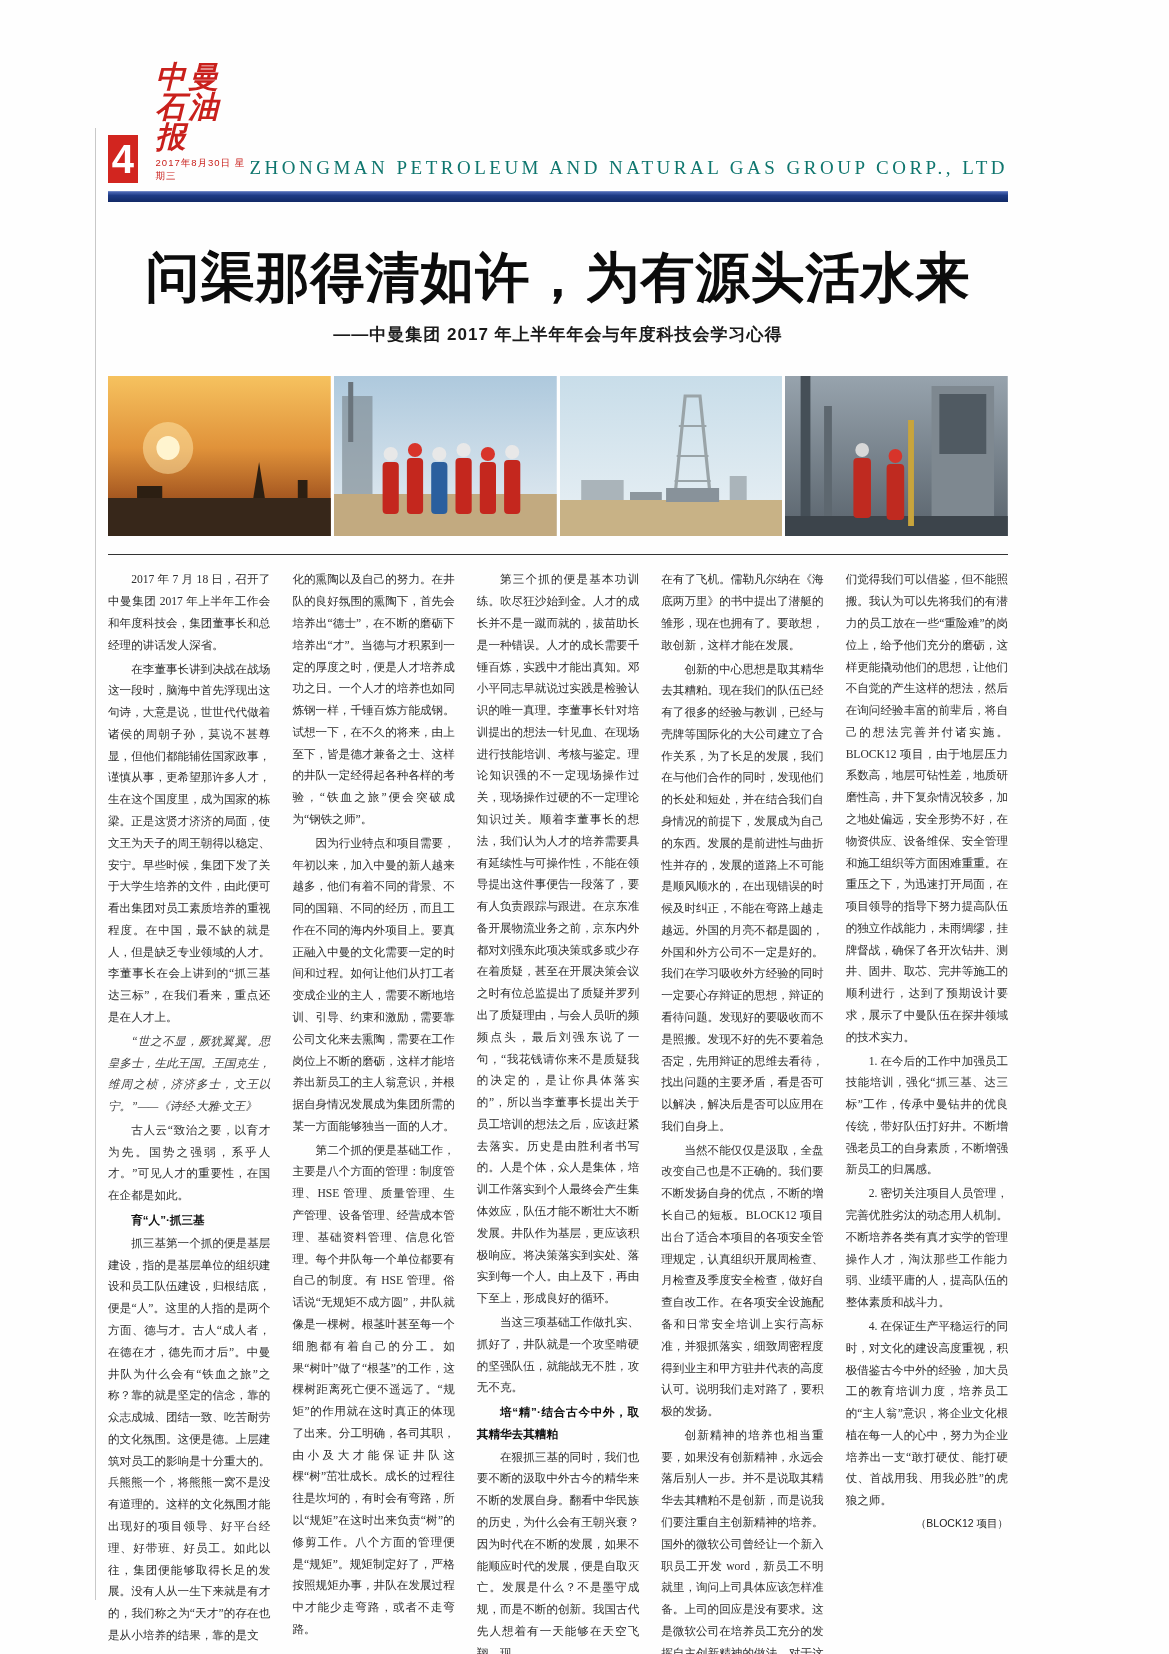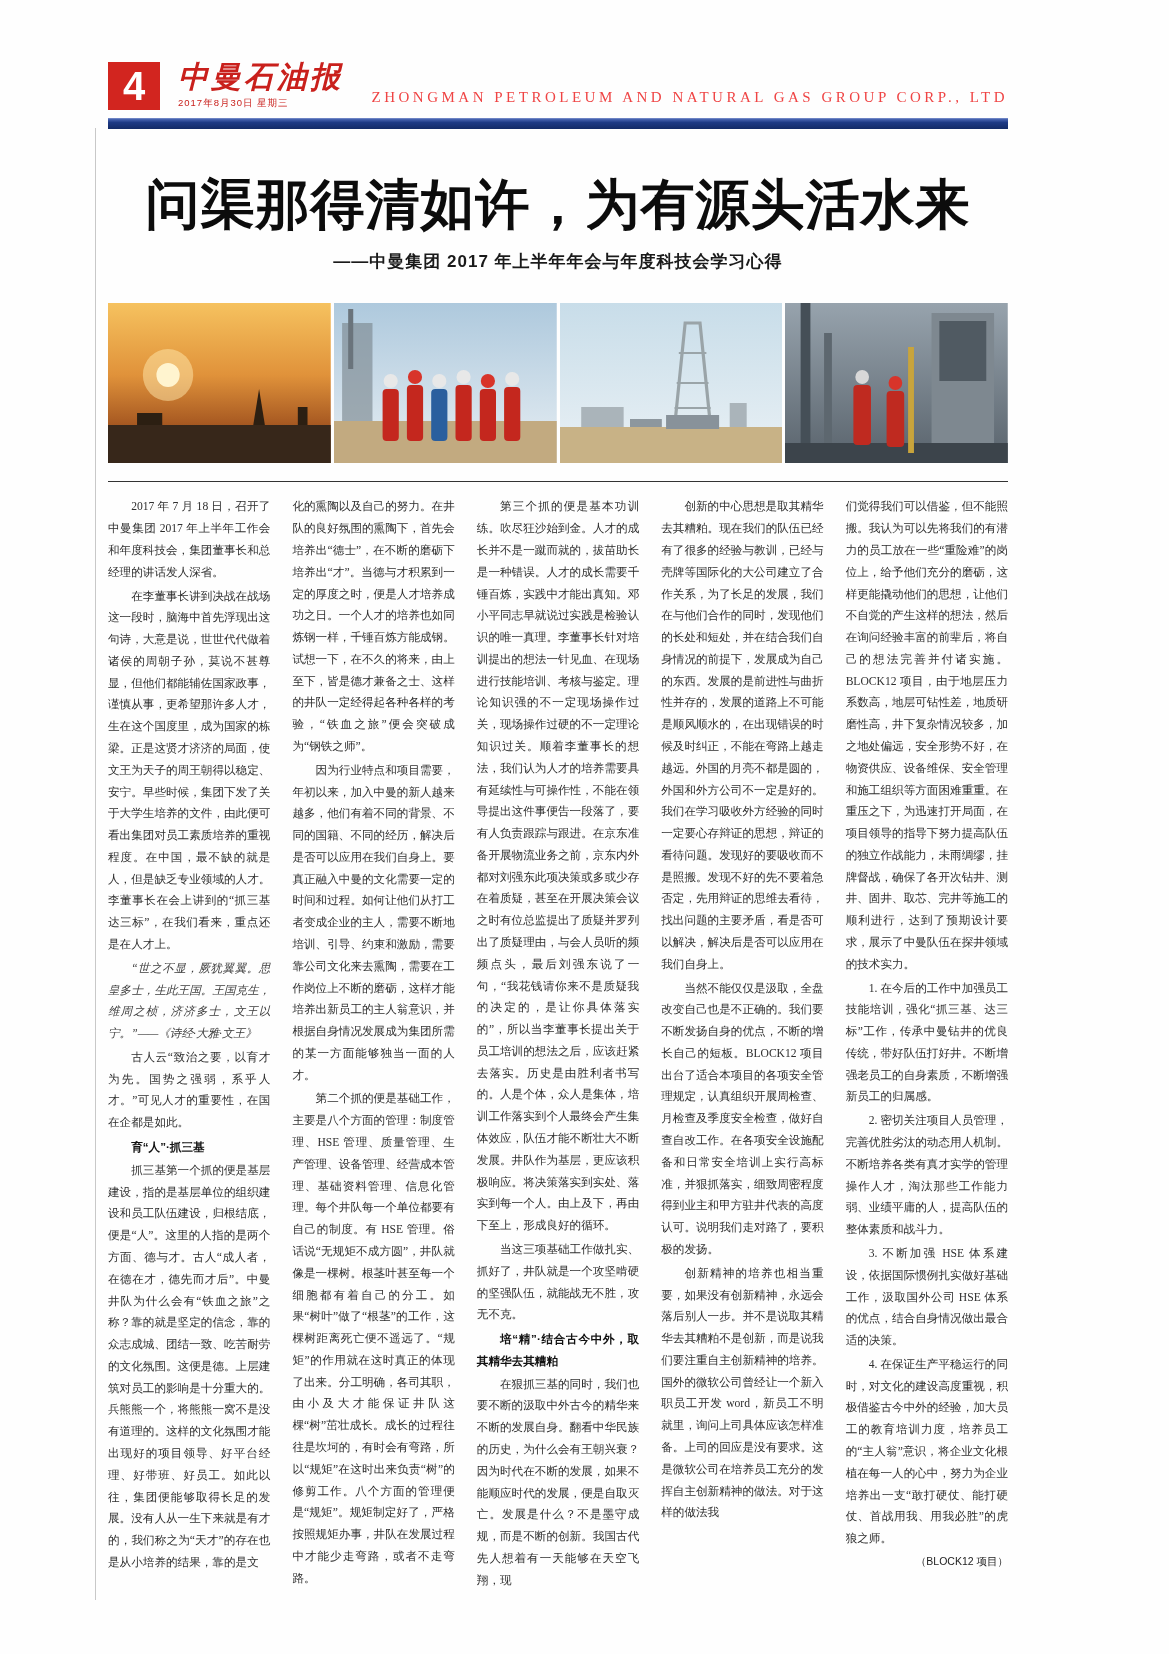--- a/index.html
+++ b/index.html
@@ -9,21 +9,21 @@
   .content{position:absolute;left:108px;top:62px;width:900px;}
 
   
   .hdr{display:flex;align-items:flex-end;}
   .pageno{width:52px;height:48px;background:#d2251f;color:#fff;font-family:"Liberation Sans",sans-serif;
           font-size:40px;font-weight:bold;display:flex;align-items:center;justify-content:center;}
   .mast{margin-left:18px;}
   .mastname{color:#c9201c;font-size:30px;font-weight:bold;font-style:italic;letter-spacing:3px;
             font-family:"DejaVu Serif",serif;line-height:1;}
   .mastdate{color:#c9201c;font-size:9.5px;margin-top:5px;letter-spacing:1px;font-family:"Liberation Sans",sans-serif;}
-  .engtitle{margin-left:auto;color:#ef4444;font-size:15px;letter-spacing:3.5px;font-family:"Liberation Serif",serif;
+  .engtitle{margin-left:auto;color:#0f766e;font-size:19px;letter-spacing:3.5px;font-family:"Liberation Serif",serif;
             padding-bottom:4px;white-space:nowrap;}
   .bluebar{margin-top:8px;height:10px;background:linear-gradient(180deg,#4a66b3 0%,#1d3a85 35%,#122a66 100%);border-top:1px solid #6d84c4;}
 
   
   .headline{margin-top:46px;text-align:center;font-size:54px;font-weight:bold;color:#0c0c0c;
             letter-spacing:1px;font-family:"DejaVu Serif","Liberation Serif",serif;line-height:1.1;}
   .subhead{margin-top:16px;text-align:center;font-size:17px;font-weight:bold;color:#1a1a1a;
            font-family:"Liberation Sans",sans-serif;letter-spacing:1px;}
 
   
@@ -172,38 +172,38 @@
         <div class="col">
           <p class="blk p">2017 年 7 月 18 日，召开了中曼集团 2017 年上半年工作会和年度科技会，集团董事长和总经理的讲话发人深省。</p>
           <p class="blk p">在李董事长讲到决战在战场这一段时，脑海中首先浮现出这句诗，大意是说，世世代代做着诸侯的周朝子孙，莫说不甚尊显，但他们都能辅佐国家政事，谨慎从事，更希望那许多人才，生在这个国度里，成为国家的栋梁。正是这贤才济济的局面，使文王为天子的周王朝得以稳定、安宁。早些时候，集团下发了关于大学生培养的文件，由此便可看出集团对员工素质培养的重视程度。在中国，最不缺的就是人，但是缺乏专业领域的人才。李董事长在会上讲到的“抓三基达三标”，在我们看来，重点还是在人才上。</p>
           <p class="blk q">“世之不显，厥犹翼翼。思皇多士，生此王国。王国克生，维周之桢，济济多士，文王以宁。”——《诗经·大雅·文王》</p>
           <p class="blk p">古人云“致治之要，以育才为先。国势之强弱，系乎人才。”可见人才的重要性，在国在企都是如此。</p>
           <p class="blk h">育“人”·抓三基</p>
           <p class="blk p">抓三基第一个抓的便是基层建设，指的是基层单位的组织建设和员工队伍建设，归根结底，便是“人”。这里的人指的是两个方面、德与才。古人“成人者，在德在才，德先而才后”。中曼井队为什么会有“铁血之旅”之称？靠的就是坚定的信念，靠的众志成城、团结一致、吃苦耐劳的文化氛围。这便是德。上层建筑对员工的影响是十分重大的。兵熊熊一个，将熊熊一窝不是没有道理的。这样的文化氛围才能出现好的项目领导、好平台经理、好带班、好员工。如此以往，集团便能够取得长足的发展。没有人从一生下来就是有才的，我们称之为“天才”的存在也是从小培养的结果，靠的是文</p>
         </div>
         <div class="col">
           <p class="blk pc">化的熏陶以及自己的努力。在井队的良好氛围的熏陶下，首先会培养出“德士”，在不断的磨砺下培养出“才”。当德与才积累到一定的厚度之时，便是人才培养成功之日。一个人才的培养也如同炼钢一样，千锤百炼方能成钢。试想一下，在不久的将来，由上至下，皆是德才兼备之士、这样的井队一定经得起各种各样的考验，“铁血之旅”便会突破成为“钢铁之师”。</p>
-          <p class="blk p">因为行业特点和项目需要，年初以来，加入中曼的新人越来越多，他们有着不同的背景、不同的国籍、不同的经历，解决后是否可以应用在我们自身上。要真正融入中曼的文化需要一定的时间和过程。如何让他们从打工者变成企业的主人，需要不断地培训、引导、约束和激励，需要靠公司文化来去熏陶，需要在工作岗位上不断的磨砺，这样才能培养出新员工的主人翁意识，并根据自身情况发展成为集团所需的某一方面能够独当一面的人才。</p>
+          <p class="blk p">因为行业特点和项目需要，年初以来，加入中曼的新人越来越多，他们有着不同的背景、不同的国籍、不同的经历，而且工作在不同的海内外项目上。要真正融入中曼的文化需要一定的时间和过程。如何让他们从打工者变成企业的主人，需要不断地培训、引导、约束和激励，需要靠公司文化来去熏陶，需要在工作岗位上不断的磨砺，这样才能培养出新员工的主人翁意识，并根据自身情况发展成为集团所需的某一方面能够独当一面的人才。</p>
           <p class="blk p">第二个抓的便是基础工作，主要是八个方面的管理：制度管理、HSE 管理、质量管理、生产管理、设备管理、经营成本管理、基础资料管理、信息化管理。每个井队每一个单位都要有自己的制度。有 HSE 管理。俗话说“无规矩不成方圆”，井队就像是一棵树。根茎叶甚至每一个细胞都有着自己的分工。如果“树叶”做了“根茎”的工作，这棵树距离死亡便不遥远了。“规矩”的作用就在这时真正的体现了出来。分工明确，各司其职，由小及大才能保证井队这棵“树”茁壮成长。成长的过程往往是坎坷的，有时会有弯路，所以“规矩”在这时出来负责“树”的修剪工作。八个方面的管理便是“规矩”。规矩制定好了，严格按照规矩办事，井队在发展过程中才能少走弯路，或者不走弯路。</p>
         </div>
         <div class="col">
           <p class="blk p">第三个抓的便是基本功训练。吹尽狂沙始到金。人才的成长并不是一蹴而就的，拔苗助长是一种错误。人才的成长需要千锤百炼，实践中才能出真知。邓小平同志早就说过实践是检验认识的唯一真理。李董事长针对培训提出的想法一针见血、在现场进行技能培训、考核与鉴定。理论知识强的不一定现场操作过关，现场操作过硬的不一定理论知识过关。顺着李董事长的想法，我们认为人才的培养需要具有延续性与可操作性，不能在领导提出这件事便告一段落了，要有人负责跟踪与跟进。在京东准备开展物流业务之前，京东内外都对刘强东此项决策或多或少存在着质疑，甚至在开展决策会议之时有位总监提出了质疑并罗列出了质疑理由，与会人员听的频频点头，最后刘强东说了一句，“我花钱请你来不是质疑我的决定的，是让你具体落实的”，所以当李董事长提出关于员工培训的想法之后，应该赶紧去落实。历史是由胜利者书写的。人是个体，众人是集体，培训工作落实到个人最终会产生集体效应，队伍才能不断壮大不断发展。井队作为基层，更应该积极响应。将决策落实到实处、落实到每一个人。由上及下，再由下至上，形成良好的循环。</p>
           <p class="blk p">当这三项基础工作做扎实、抓好了，井队就是一个攻坚啃硬的坚强队伍，就能战无不胜，攻无不克。</p>
           <p class="blk h">培“精”·结合古今中外，取其精华去其糟粕</p>
           <p class="blk p">在狠抓三基的同时，我们也要不断的汲取中外古今的精华来不断的发展自身。翻看中华民族的历史，为什么会有王朝兴衰？因为时代在不断的发展，如果不能顺应时代的发展，便是自取灭亡。发展是什么？不是墨守成规，而是不断的创新。我国古代先人想着有一天能够在天空飞翔，现</p>
         </div>
         <div class="col">
+          <p class="blk pc">在有了飞机。儒勒凡尔纳在《海底两万里》的书中提出了潜艇的雏形，现在也拥有了。要敢想，敢创新，这样才能在发展。</p>
           <p class="blk p">创新的中心思想是取其精华去其糟粕。现在我们的队伍已经有了很多的经验与教训，已经与壳牌等国际化的大公司建立了合作关系，为了长足的发展，我们在与他们合作的同时，发现他们的长处和短处，并在结合我们自身情况的前提下，发展成为自己的东西。发展的是前进性与曲折性并存的，发展的道路上不可能是顺风顺水的，在出现错误的时候及时纠正，不能在弯路上越走越远。外国的月亮不都是圆的，外国和外方公司不一定是好的。我们在学习吸收外方经验的同时一定要心存辩证的思想，辩证的看待问题。发现好的要吸收而不是照搬。发现不好的先不要着急否定，先用辩证的思维去看待，找出问题的主要矛盾，看是否可以解决，解决后是否可以应用在我们自身上。</p>
           <p class="blk p">当然不能仅仅是汲取，全盘改变自己也是不正确的。我们要不断发扬自身的优点，不断的增长自己的短板。BLOCK12 项目出台了适合本项目的各项安全管理规定，认真组织开展周检查、月检查及季度安全检查，做好自查自改工作。在各项安全设施配备和日常安全培训上实行高标准，并狠抓落实，细致周密程度得到业主和甲方驻井代表的高度认可。说明我们走对路了，要积极的发扬。</p>
           <p class="blk p">创新精神的培养也相当重要，如果没有创新精神，永远会落后别人一步。并不是说取其精华去其糟粕不是创新，而是说我们要注重自主创新精神的培养。国外的微软公司曾经让一个新入职员工开发 word，新员工不明就里，询问上司具体应该怎样准备。上司的回应是没有要求。这是微软公司在培养员工充分的发挥自主创新精神的做法。对于这样的做法我</p>
         </div>
         <div class="col">
           <p class="blk pc">们觉得我们可以借鉴，但不能照搬。我认为可以先将我们的有潜力的员工放在一些“重险难”的岗位上，给予他们充分的磨砺，这样更能撬动他们的思想，让他们不自觉的产生这样的想法，然后在询问经验丰富的前辈后，将自己的想法完善并付诸实施。BLOCK12 项目，由于地层压力系数高，地层可钻性差，地质研磨性高，井下复杂情况较多，加之地处偏远，安全形势不好，在物资供应、设备维保、安全管理和施工组织等方面困难重重。在重压之下，为迅速打开局面，在项目领导的指导下努力提高队伍的独立作战能力，未雨绸缪，挂牌督战，确保了各开次钻井、测井、固井、取芯、完井等施工的顺利进行，达到了预期设计要求，展示了中曼队伍在探井领域的技术实力。</p>
           <p class="blk p">1. 在今后的工作中加强员工技能培训，强化“抓三基、达三标”工作，传承中曼钻井的优良传统，带好队伍打好井。不断增强老员工的自身素质，不断增强新员工的归属感。</p>
           <p class="blk p">2. 密切关注项目人员管理，完善优胜劣汰的动态用人机制。不断培养各类有真才实学的管理操作人才，淘汰那些工作能力弱、业绩平庸的人，提高队伍的整体素质和战斗力。</p>
-          <p class="blk p">3. 不断加强 HSE 体系建设，依据国际惯例扎实做好基础工作，汲取国外公司 HSE 体系的优点，结合自身情况做出最合适的决策。</p>
           <p class="blk p">4. 在保证生产平稳运行的同时，对文化的建设高度重视，积极借鉴古今中外的经验，加大员工的教育培训力度，培养员工的“主人翁”意识，将企业文化根植在每一人的心中，努力为企业培养出一支“敢打硬仗、能打硬仗、首战用我、用我必胜”的虎狼之师。</p>
           <p class="blk sign">（BLOCK12 项目）</p>
         </div>
       </div>
 
   </div>
 </div>
 
 </body></html>

